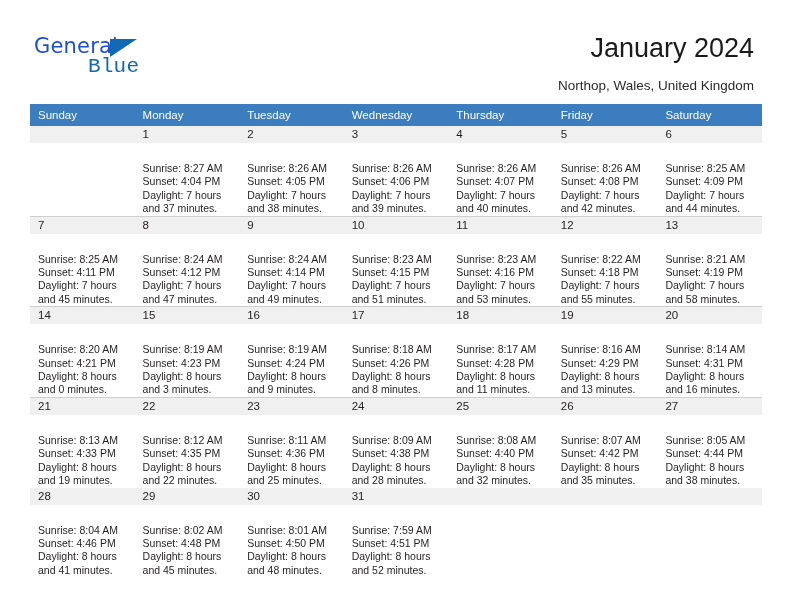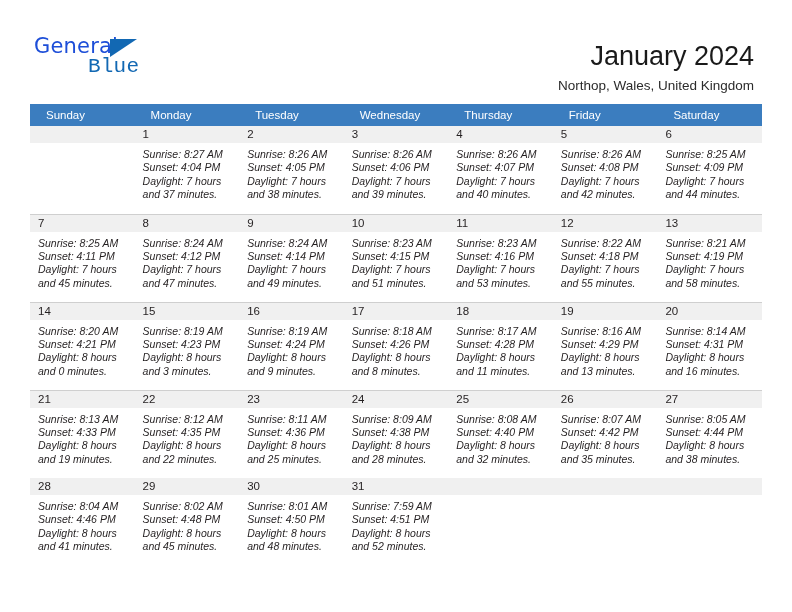--- a/index.html
+++ b/index.html
@@ -66,21 +66,20 @@
 
   .title {
     position: absolute;
     right: 38px;
     top: 33px;
     font-size: 27px;
     color: #1a1a1a;
     text-align: right;
     white-space: nowrap;
     font-family: "Liberation Sans", sans-serif;
-    margin-top: 8px;
   }
   .subtitle {
     position: absolute;
     right: 38px;
     top: 78px;
     font-size: 13.5px;
     color: #2b2b2b;
     text-align: right;
     white-space: nowrap;
   }
@@ -96,21 +95,21 @@
     border-collapse: collapse;
     width: 732px;
     table-layout: fixed;
   }
   table.cal th {
     background: #3b7dbf;
     color: #ffffff;
     font-size: 11.5px;
     font-weight: normal;
     text-align: left;
-    padding: 5px 0 5px 16px;
+    padding: 5px 0 5px 8px;
     height: 20px;
     box-sizing: border-box;
     border: none;
   }
   td.daycell {
     vertical-align: top;
     padding: 0;
     border: none;
     height: 88px;
     box-sizing: border-box;
@@ -124,25 +123,24 @@
     height: 17px;
     line-height: 17px;
     padding-left: 8px;
     font-size: 11.5px;
     color: #231f20;
   }
   .daynum.empty {
     color: transparent;
   }
   .details {
-    padding: 5px 6px 0 8px;
+    padding: 19px 6px 0 8px;
     font-size: 10.5px;
     line-height: 13.4px;
     color: #231f20;
-    font-style: italic;
   }
   .details div {
     white-space: nowrap;
   }
   .blueline {
     border-top: 2px solid #1268b3;
   }
   tr.weekrow td { border-bottom: none; }
 </style>
 </head>

